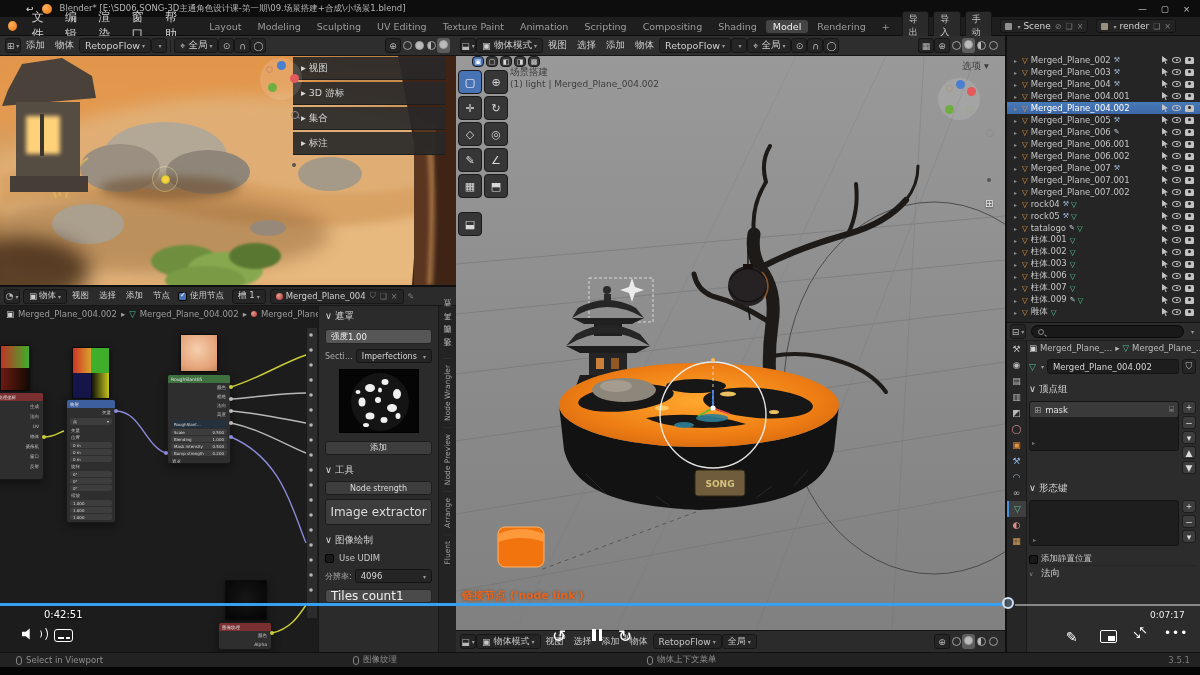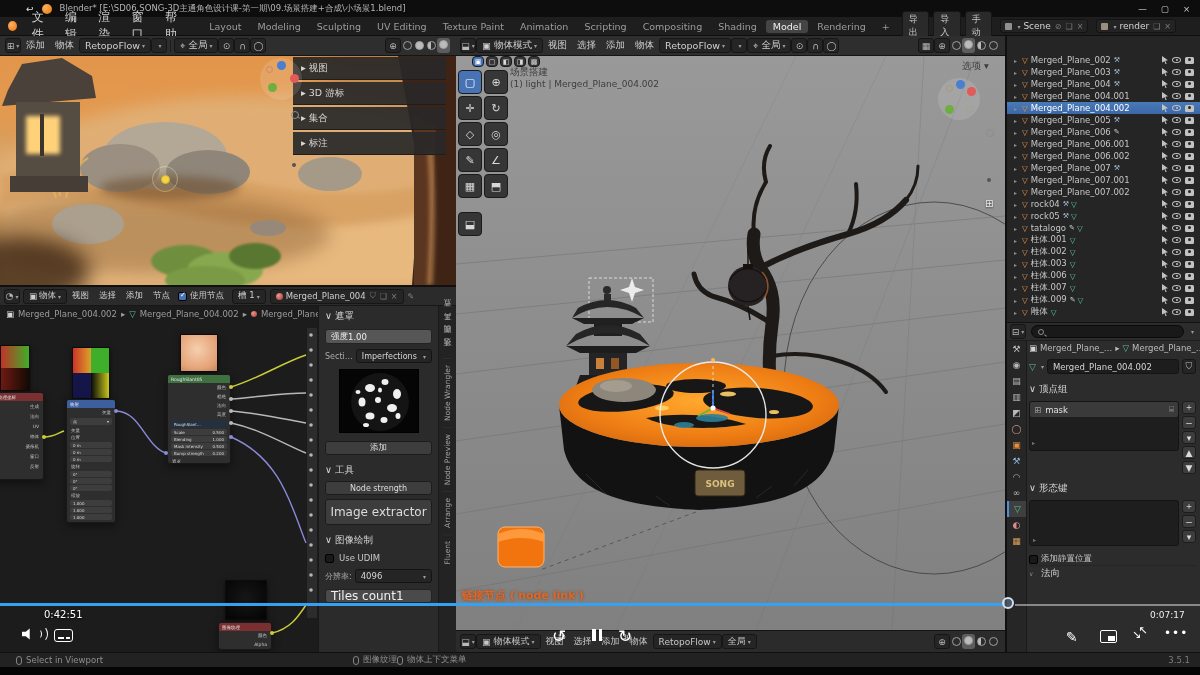--- a/index.html
+++ b/index.html
@@ -1163,21 +1163,21 @@
 
   <div id="statusbar">
     <span class="flex" style="margin-left:16px">
         <span class="i-mouse"></span>
         <span>Select in Viewport</span>
       </span>
     <span class="flex" style="margin-left:250px">
         <span class="i-mouse"></span>
         <span>图像纹理</span>
       </span>
-    <span class="flex" style="">
+    <span class="flex" style="margin-left:250px">
         <span class="i-mouse"></span>
         <span>物体上下文菜单</span>
       </span>
     <span style="margin-left:auto;margin-right:10px;color:#7c7c7c">3.5.1</span>
   </div>
 
   <div id="caption">链接节点 ('node link')</div>
   <div id="prog-watched" style="background: rgb(54, 160, 242);"></div>
   <div id="prog-handle"></div>
   <div id="prog-rest"></div>

